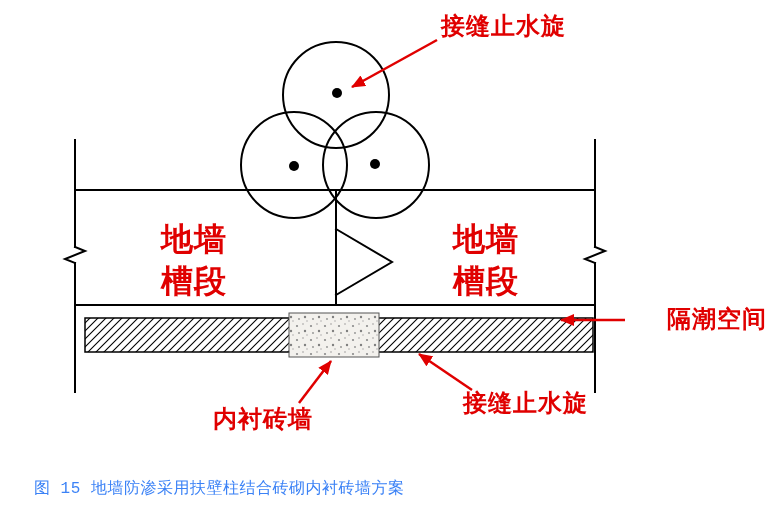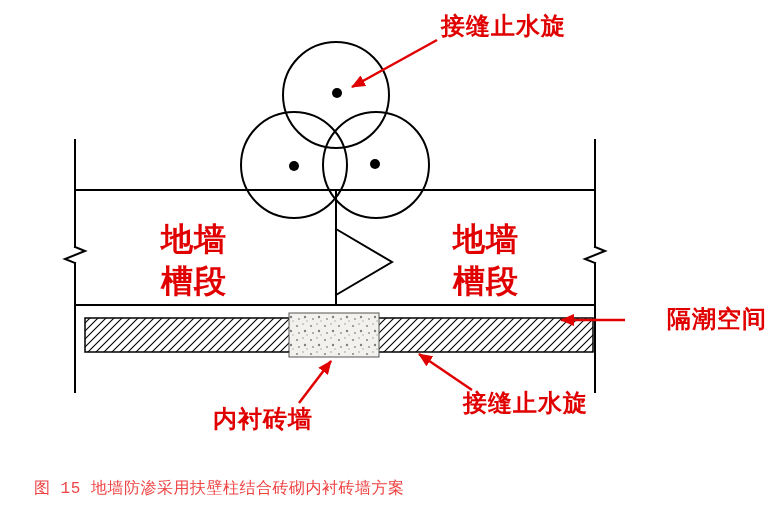--- a/index.html
+++ b/index.html
@@ -30,21 +30,21 @@
     letter-spacing: 1px;
   }
   .lbl.big { font-size: 32px; }
   .lbl.med { font-size: 24px; }
   .lbl.center { text-align: center; }
   .caption {
     position: absolute;
     left: 34px;
     top: 478px;
     font-size: 16px;
-    color: #ef4444;
+    color: #3b82f6;
     letter-spacing: 0.5px;
     white-space: nowrap;
     text-align: right;
   }
 </style>
 </head>
 <body>
 
 <div class="canvas">
 

